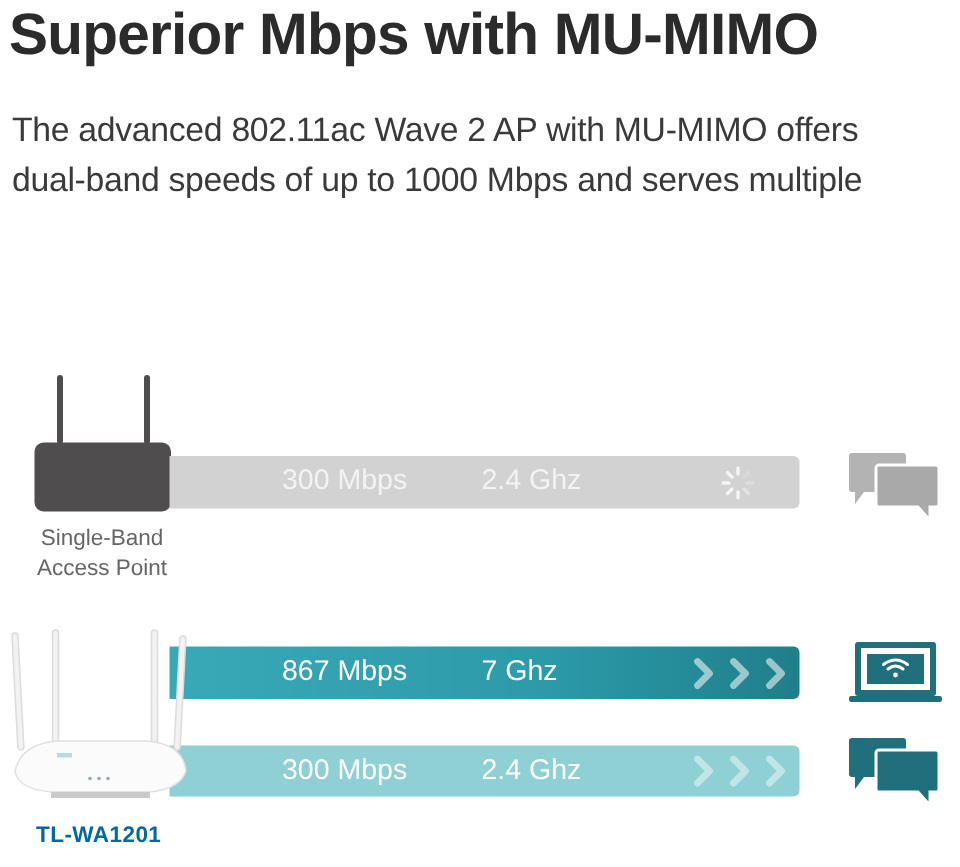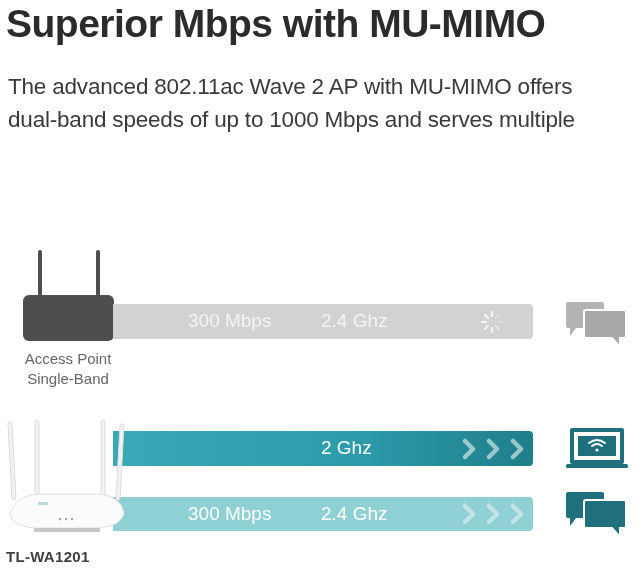--- a/index.html
+++ b/index.html
@@ -10,21 +10,21 @@
   .bar{position:absolute;left:113px;width:420px;height:35px;border-radius:0 4px 4px 0;}
   .bar .speed{position:absolute;left:75px;top:6px;font-size:19px;color:#fff;white-space:nowrap;}
   .bar .band{position:absolute;left:208px;top:6px;font-size:19px;color:#fff;white-space:nowrap;}
   .bar-gray{top:304px;background:#d2d2d2;}
   .bar-gray .speed,.bar-gray .band{color:#f3f3f3;}
   .bar-5g{top:431px;background:linear-gradient(90deg,#3aa9b7 0%,#2c9aa9 60%,#1f7f8a 100%);}
   .bar-24g{top:497px;background:#8ed0d3;height:34px;}
   .ap-box{position:absolute;left:23px;top:295px;width:91px;height:46px;background:#4f4d4d;border-radius:6px;}
   .antenna{position:absolute;top:250px;width:4px;height:46px;background:#4f4d4d;border-radius:2px;}
   .ap-label{position:absolute;left:8px;top:349px;width:120px;text-align:center;font-size:15px;line-height:20px;color:#666;}
-  .model-label{position:absolute;left:6px;top:548px;font-size:15px;font-weight:bold;color:#404040;letter-spacing:0.3px;}
+  .model-label{position:absolute;left:24px;top:548px;font-size:15px;font-weight:bold;color:#0369a1;letter-spacing:0.3px;}
   .icon{position:absolute;}
 </style>
 </head>
 <body>
 
 <div class="title">Superior Mbps with MU-MIMO</div>
 
 <div class="desc">
   <div>The advanced 802.11ac Wave 2 AP with MU-MIMO offers</div>
   <div>dual-band speeds of up to 1000 Mbps and serves multiple</div>
@@ -52,26 +52,27 @@
     </g>
   </svg>
 </div>
 
 <svg class="icon" style="left:566px;top:300px;" width="62" height="50" viewBox="0 0 62 50">
   <path d="M2 2 h34 a2 2 0 0 1 2 2 v22 a2 2 0 0 1 -2 2 h-26 l-6 8 v-8 h-2 a2 2 0 0 1 -2 -2 v-22 a2 2 0 0 1 2 -2z" fill="#b3b3b3"></path>
   <path d="M20 10 h38 a2 2 0 0 1 2 2 v24 a2 2 0 0 1 -2 2 h-4 v9 l-8 -9 h-26 a2 2 0 0 1 -2 -2 v-24 a2 2 0 0 1 2 -2z" fill="#a9a9a9" stroke="#fff" stroke-width="2"></path>
 </svg>
 
 <div class="ap-label">
+  <div>Single-Band</div>
   <div>Access Point</div>
-  <div>Single-Band</div>
 </div>
 
 <div class="bar bar-5g">
-  <span class="band">2 Ghz</span>
+  <span class="speed">867 Mbps</span>
+  <span class="band">7 Ghz</span>
   <svg class="icon" style="left:348px;top:7px;" width="70" height="22" viewBox="0 0 70 22">
     <g fill="none" stroke="rgba(255,255,255,0.55)" stroke-width="4.5" stroke-linecap="round" stroke-linejoin="round">
       <polyline points="4,3 12,11 4,19"></polyline>
       <polyline points="28,3 36,11 28,19"></polyline>
       <polyline points="52,3 60,11 52,19"></polyline>
     </g>
   </svg>
 </div>
 
 <div class="bar bar-24g">

